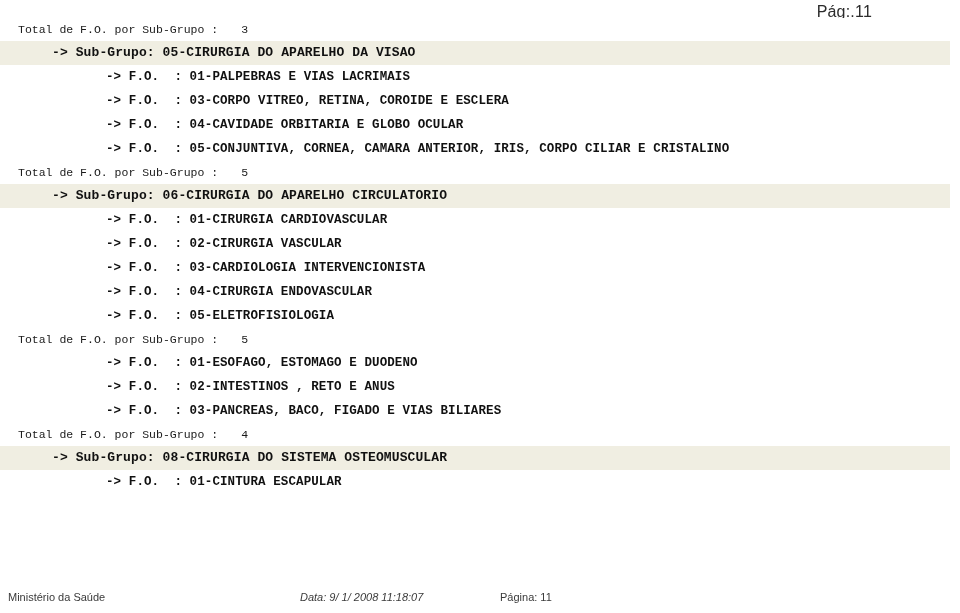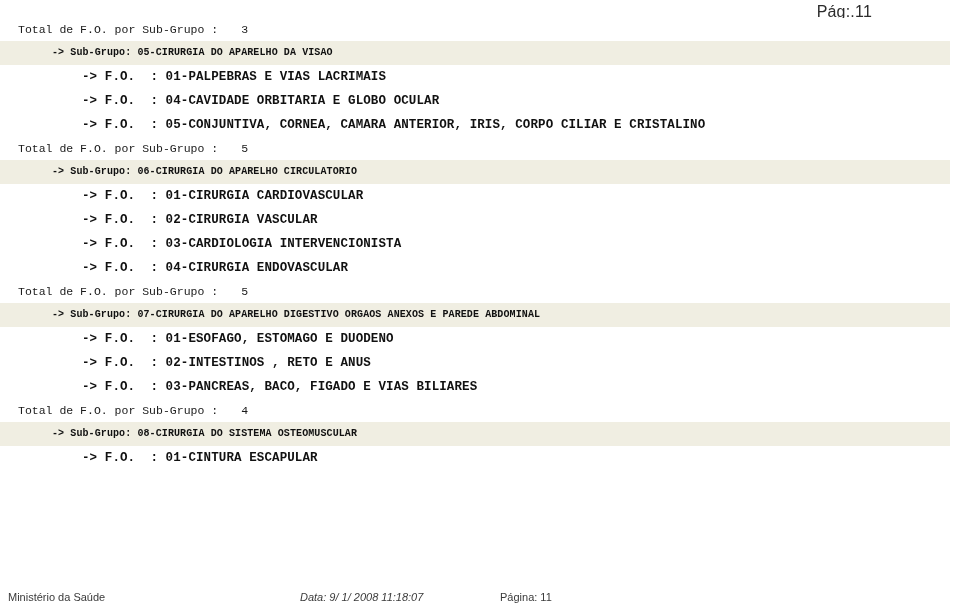--- a/index.html
+++ b/index.html
@@ -66,33 +66,33 @@
     display: inline-block;
     min-width: 30px;
     text-align: right;
   }
 
   
   .row-subgroup {
     height: 24px;
     line-height: 24px;
     padding-left: 52px;
-    font-size: 10px;
+    font-size: 13px;
     font-weight: bold;
     color: #111111;
     background: #f0eee2;
     width: 950px;
     letter-spacing: 0.1px;
   }
 
   
   .row-fo {
     height: 24px;
     line-height: 24px;
-    padding-left: 82px;
+    padding-left: 106px;
     font-size: 12.5px;
     font-weight: bold;
     color: #111111;
     background: #ffffff;
     letter-spacing: 0.1px;
   }
 
   
   .footer {
     position: absolute;
@@ -129,30 +129,31 @@
 <body>
 
 <div class="page">
 
   <div class="page-marker">Pág:.11</div>
 
   <div class="report-body">
       <div class="row row-total"><span>Total de F.O. por Sub-Grupo :</span><span class="total-count">3</span></div>
       <div class="row row-subgroup">-&gt; Sub-Grupo: 05-CIRURGIA DO APARELHO DA VISAO</div>
       <div class="row row-fo">-&gt; F.O.  : 01-PALPEBRAS E VIAS LACRIMAIS</div>
+      <div class="row row-fo">-&gt; F.O.  : 03-CORPO VITREO, RETINA, COROIDE E ESCLERA</div>
       <div class="row row-fo">-&gt; F.O.  : 04-CAVIDADE ORBITARIA E GLOBO OCULAR</div>
       <div class="row row-fo">-&gt; F.O.  : 05-CONJUNTIVA, CORNEA, CAMARA ANTERIOR, IRIS, CORPO CILIAR E CRISTALINO</div>
       <div class="row row-total"><span>Total de F.O. por Sub-Grupo :</span><span class="total-count">5</span></div>
       <div class="row row-subgroup">-&gt; Sub-Grupo: 06-CIRURGIA DO APARELHO CIRCULATORIO</div>
       <div class="row row-fo">-&gt; F.O.  : 01-CIRURGIA CARDIOVASCULAR</div>
       <div class="row row-fo">-&gt; F.O.  : 02-CIRURGIA VASCULAR</div>
       <div class="row row-fo">-&gt; F.O.  : 03-CARDIOLOGIA INTERVENCIONISTA</div>
       <div class="row row-fo">-&gt; F.O.  : 04-CIRURGIA ENDOVASCULAR</div>
+      <div class="row row-fo">-&gt; F.O.  : 05-ELETROFISIOLOGIA</div>
       <div class="row row-total"><span>Total de F.O. por Sub-Grupo :</span><span class="total-count">5</span></div>
-      <div class="row row-subgroup">-&gt; Sub-Grupo: 07-CIRURGIA DO APARELHO DIGESTIVO ORGAOS ANEXOS E PAREDE ABDOMINAL</div>
       <div class="row row-fo">-&gt; F.O.  : 01-ESOFAGO, ESTOMAGO E DUODENO</div>
       <div class="row row-fo">-&gt; F.O.  : 02-INTESTINOS , RETO E ANUS</div>
       <div class="row row-fo">-&gt; F.O.  : 03-PANCREAS, BACO, FIGADO E VIAS BILIARES</div>
       <div class="row row-total"><span>Total de F.O. por Sub-Grupo :</span><span class="total-count">4</span></div>
       <div class="row row-subgroup">-&gt; Sub-Grupo: 08-CIRURGIA DO SISTEMA OSTEOMUSCULAR</div>
       <div class="row row-fo">-&gt; F.O.  : 01-CINTURA ESCAPULAR</div>
     </div>
 
   <div class="footer">
     <div class="footer-org">Ministério da Saúde</div>

